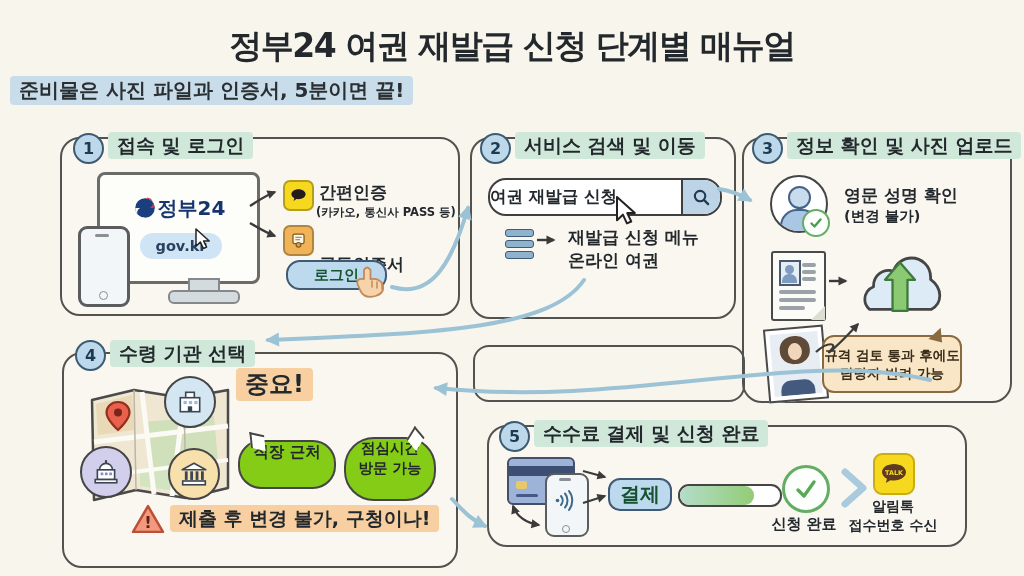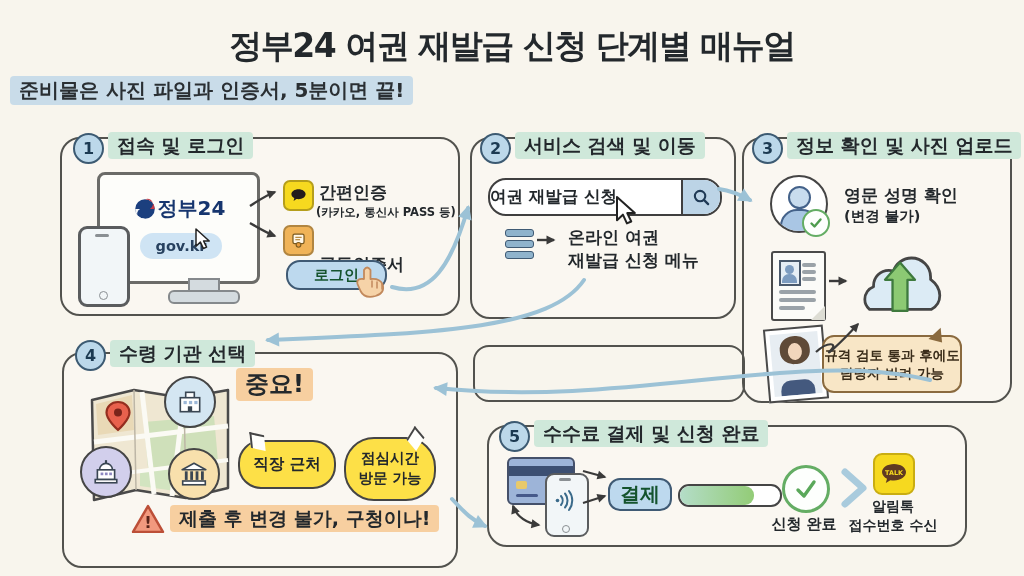--- a/index.html
+++ b/index.html
@@ -28,21 +28,21 @@
   .avatar{position:absolute;width:54px;height:54px;border-radius:50%;background:#fff;border:2.5px solid #454545;overflow:hidden;}
   .av-head{position:absolute;left:16px;top:9px;width:19px;height:19px;border-radius:50%;background:#c8dcee;border:2px solid #44628a;}
   .av-body{position:absolute;left:8px;top:32px;width:35px;height:22px;border-radius:17px 17px 0 0;background:#a9c6e4;border:2px solid #44628a;}
   .check-badge{position:absolute;border-radius:50%;background:#fdfffd;border:2.5px solid #64ad64;display:flex;align-items:center;justify-content:center;}
   .doc{position:absolute;background:#fbfbf8;border:2.5px solid #4a4a4a;border-radius:3px;}
   .doc-photo{position:absolute;left:6px;top:7px;width:18px;height:22px;background:#e6eef5;border:2px solid #49586b;}
   .doc-line{position:absolute;background:#9aa2a8;border-radius:2px;height:3.5px;}
   .photo-card{position:absolute;background:#fff;border:2.5px solid #4a4a4a;padding:4px;transform:rotate(-5deg);}
   .photo-inner{position:relative;width:100%;height:100%;background:#e7edf2;overflow:hidden;}
   .note-bubble{position:absolute;background:#f8e6c6;border:2.5px solid #8a6a3f;border-radius:12px;display:flex;flex-direction:column;align-items:center;justify-content:center;font-weight:800;font-size:13.5px;color:#3a2d1a;line-height:1.35;}
-  .bub{position:absolute;background:#fde047;border:2.5px solid #454545;display:flex;flex-direction:column;align-items:center;justify-content:center;font-weight:800;color:#23282c;}
+  .bub{position:absolute;background:#84cc16;border:2.5px solid #454545;display:flex;flex-direction:column;align-items:center;font-weight:800;color:#23282c;}
   .circle-icon{position:absolute;width:48px;height:48px;border-radius:50%;border:2.5px solid #454545;display:flex;align-items:center;justify-content:center;z-index:2;}
   .card{position:absolute;background:#9db4d8;border:2.5px solid #44506a;border-radius:6px;overflow:hidden;}
   .progress{position:absolute;background:#fff;border:2.5px solid #454545;border-radius:11px;overflow:hidden;}
   .progress-fill{height:100%;border-radius:9px;background:linear-gradient(90deg,#b4ddc8,#93cc77);}
   .talk-icon{position:absolute;background:#f6d91f;border-radius:9px;border:2px solid #c9ad12;display:flex;align-items:center;justify-content:center;}
   .small-note{font-size:11.5px;font-weight:600;color:#2e3338;white-space:nowrap;}
   .lbl{position:absolute;font-weight:800;white-space:nowrap;color:#23282c;}
   .tail{position:absolute;width:13px;height:13px;background:#fffffc;border-left:2.5px solid #454545;border-top:2.5px solid #454545;}
 </style>
 </head>
@@ -55,21 +55,21 @@
     <span class="hl hl-blue">준비물은 사진 파일과 인증서, 5분이면 끝!</span>
   </div>
 
   <section class="box" style="left:60px;top:137px;width:396px;height:175px;">
     <div class="badge" style="left:11px;top:-6px;">
         <span>1</span>
       </div>
     <div class="box-title" style="left:46px;top:-6px;"><span class="hl hl-mint">접속 및 로그인</span></div>
 
     <div class="monitor" style="left:35px;top:33px;width:157px;height:106px;">
-      <div class="abs" style="left:0;top:20px;width:100%;display:flex;align-items:flex-end;justify-content:center;">
+      <div class="abs" style="left:0;top:20px;width:100%;display:flex;align-items:flex-start;justify-content:center;">
         <svg width="26" height="26" viewBox="0 0 24 24">
           <circle cx="12" cy="12" r="9" fill="#1b3f7e"></circle>
           <path d="M12,3 a9,9 0 0 1 9,9 l-4.5,0 a4.5,4.5 0 0 0 -4.5,-9 z" fill="#c43b47"></path>
           <path d="M12,21 a9,9 0 0 1 -9,-9 l4.5,0 a4.5,4.5 0 0 0 4.5,9 z" fill="#f4f6f9"></path>
         </svg>
         <span style="font-size:20px;font-weight:800;color:#16356e;">정부24</span>
       </div>
       <div class="abs" style="left:40px;top:58px;width:82px;height:26px;background:#cfe4f4;border-radius:14px;display:flex;align-items:center;justify-content:center;font-weight:800;font-size:14.5px;color:#27415f;">gov.kr</div>
     </div>
     <div class="stand" style="left:126px;top:139px;width:28px;height:12px;"></div>
@@ -115,22 +115,22 @@
         </svg>
       </div>
     </div>
 
     <div class="abs" style="left:33px;top:90px;">
       <div class="hbar"></div>
         <div class="hbar"></div>
         <div class="hbar"></div>
     </div>
     <div class="lbl" style="left:96px;top:87px;font-size:17px;line-height:1.35;">
+      <div>재발급 신청 메뉴</div>
       <div>온라인 여권</div>
-      <div>재발급 신청 메뉴</div>
     </div>
   </section>
 
   <section class="box" style="left:742px;top:137px;width:266px;height:262px;">
     <div class="badge" style="left:8px;top:-6px;">
         <span>3</span>
       </div>
     <div class="box-title" style="left:43px;top:-6px;"><span class="hl hl-mint">정보 확인 및 사진 업로드</span></div>
 
     <div class="avatar" style="left:26px;top:36px;">

